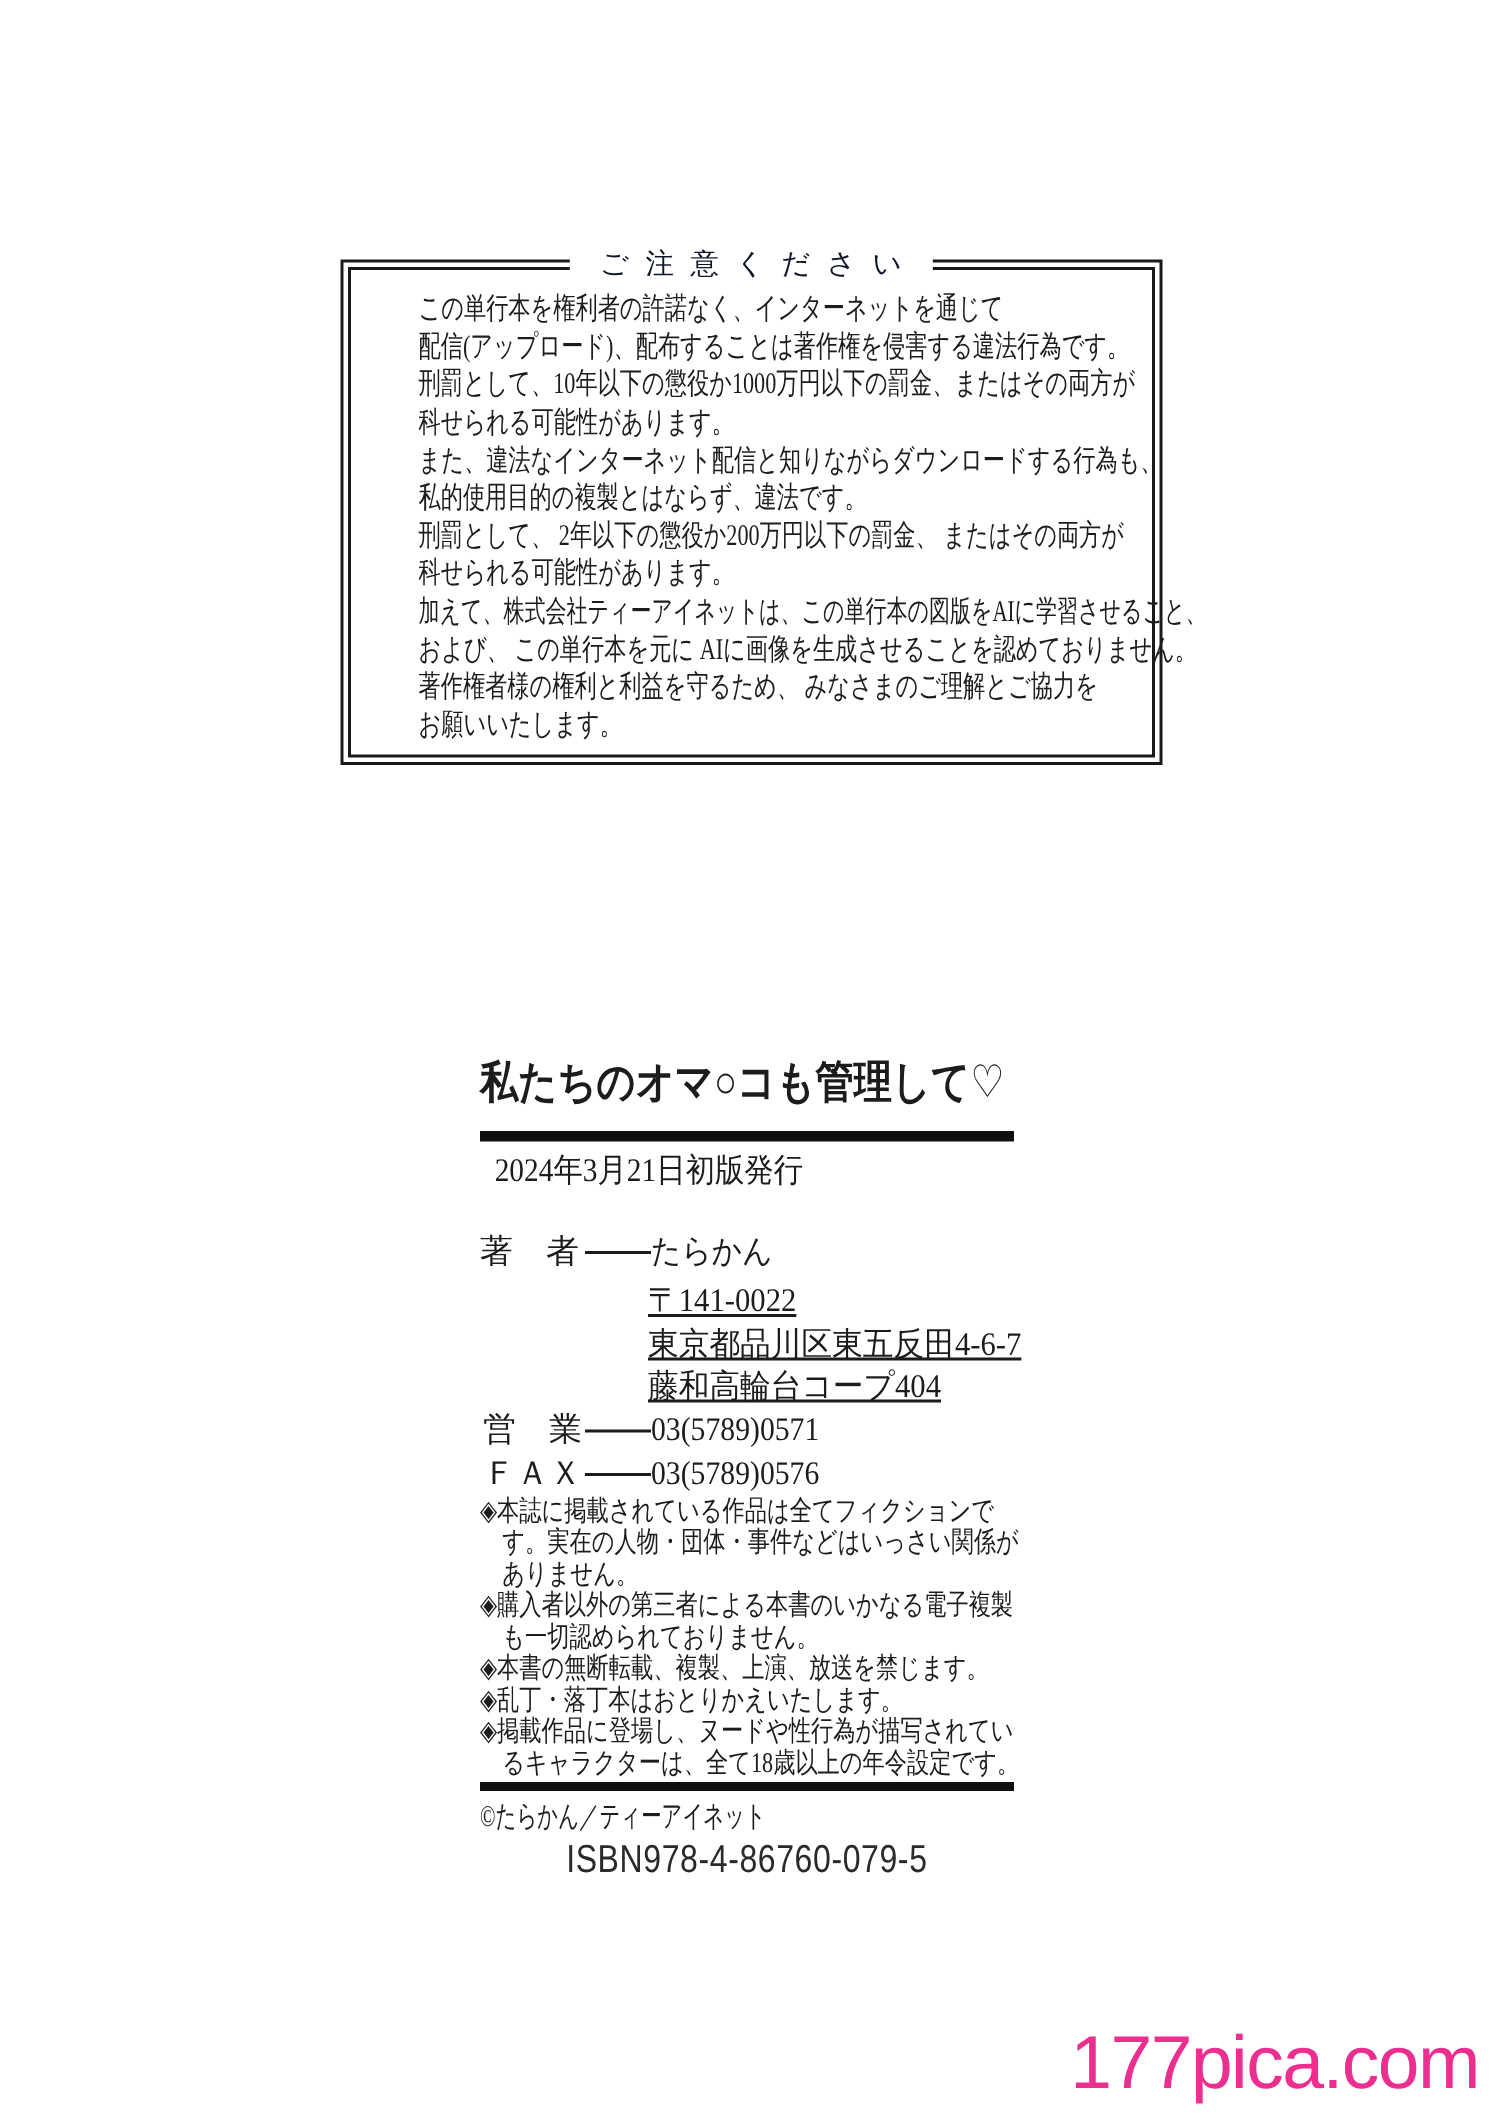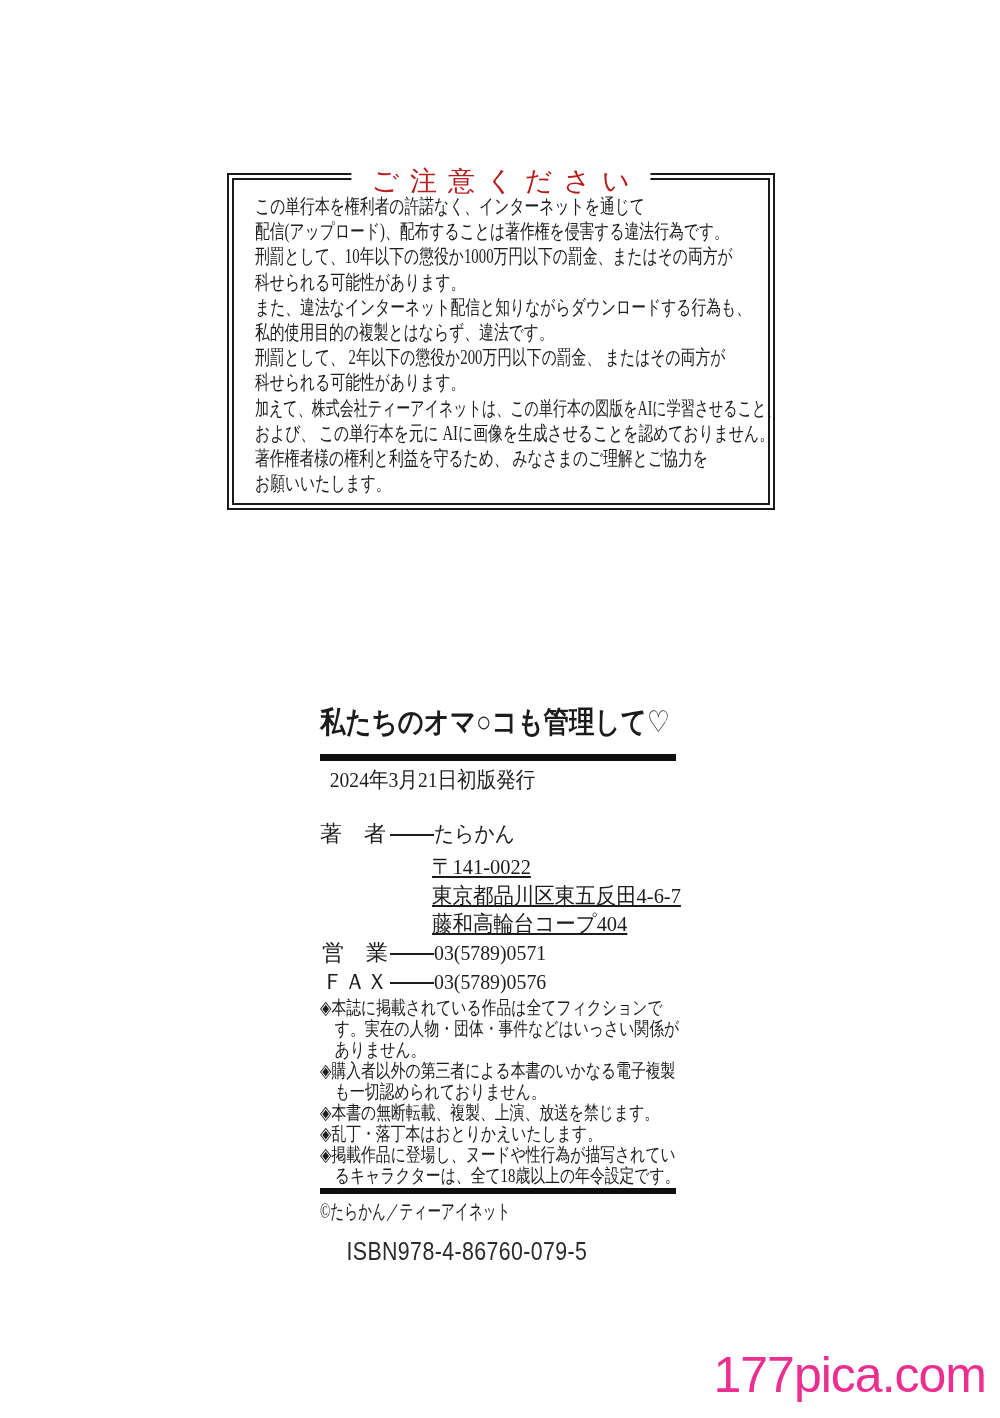--- a/index.html
+++ b/index.html
@@ -19,27 +19,28 @@
     width:548px;height:337px;
     box-sizing:border-box;
     border:7px double #1a1a1a;
   }
   .notice-title{
     position:absolute;
     top:-17px;left:50%;
     transform:translateX(-50%);
     background:#ffffff;
     padding:0 10px 0 20px;
-    font-size:27px;
+    font-size:19px;
     letter-spacing:11px;
     white-space:nowrap;
-    color:#b91c1c;
+    color:#0f172a;
   }
   .notice-body{
     padding:14px 0 0 21px;
+    margin-left:24px;
   }
   .notice-line{
     font-size:20px;
     line-height:25.2px;
     white-space:nowrap;
     transform:scaleX(.74);
     transform-origin:left center;
   }
   .notice-line.tight{transform:scaleX(.70);}
 
@@ -120,22 +121,22 @@
   }
   .copyright{
     margin-top:4px;
     font-size:20px;
     line-height:26px;
     white-space:nowrap;
     transform:scaleX(.68);
     transform-origin:left center;
   }
   .isbn-wrap{
-    margin-top:12px;
-    text-align:left;
+    margin-top:0;
+    text-align:center;
   }
   .isbn{
     display:inline-block;
     font-family:"Liberation Sans","DejaVu Sans",sans-serif;
     font-size:26px;
     line-height:30px;
     letter-spacing:.5px;
     color:#2a2a2a;
     transform:scaleX(.82);
     transform-origin:center center;

